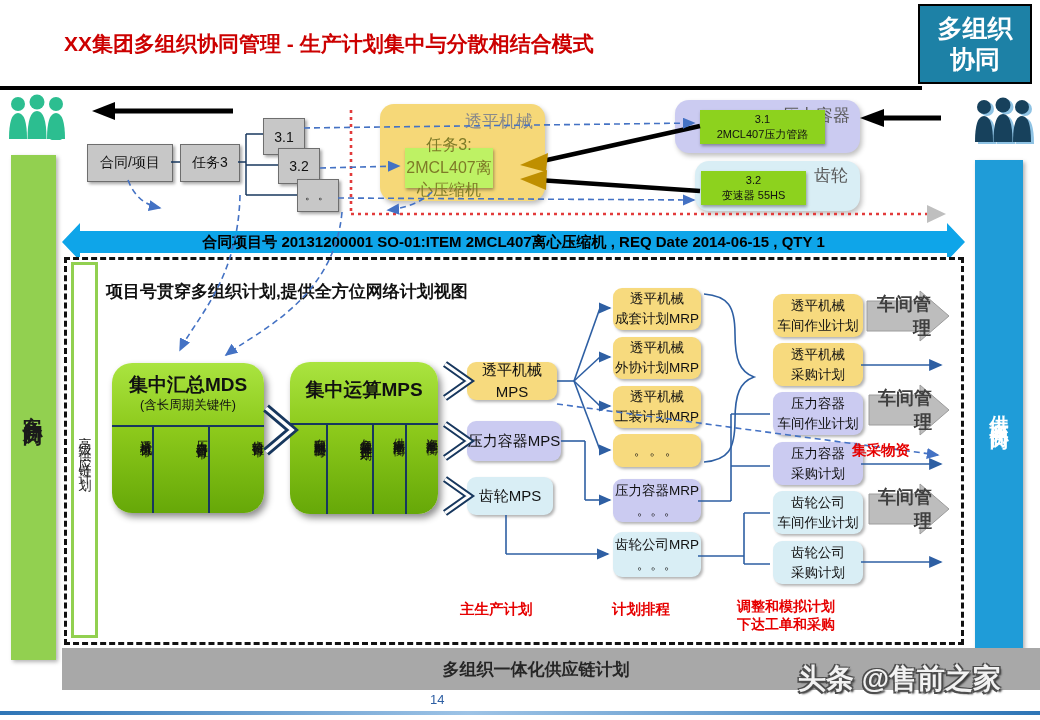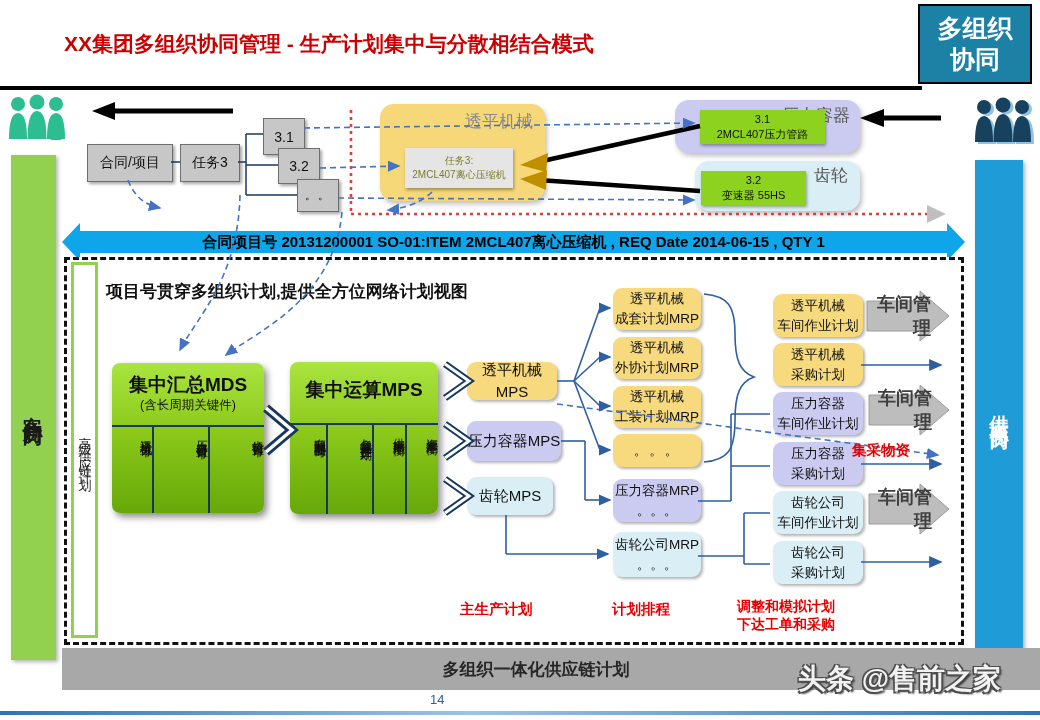--- a/index.html
+++ b/index.html
@@ -9,21 +9,21 @@
   .ctr{display:flex;align-items:center;justify-content:center;text-align:center;}
   .col{display:flex;flex-direction:column;align-items:center;justify-content:center;text-align:center;}
   .gray-sq{background:#C7C7C7;border:1.5px solid #6e6e6e;box-shadow:2px 2px 3px rgba(0,0,0,.35);font-size:14px;}
   .org{border-radius:14px;box-shadow:2px 3px 5px rgba(0,0,0,.25);}
   .inner-green{background:#8DD21E;box-shadow:1px 2px 3px rgba(0,0,0,.35);font-size:11px;line-height:1.4;}
   .small-box{border-radius:9px;box-shadow:2px 2px 3px rgba(0,0,0,.3);font-size:13.5px;line-height:1.45;}
   .yellow{background:#F7DA7E;}
   .purple{background:#CBCBF1;}
   .lblue{background:#D9EEF5;}
   .green-big{background:linear-gradient(180deg,#AAE440 0%,#8CC91B 45%,#66A808 100%);
-             border-radius:8px;box-shadow:3px 4px 7px rgba(0,0,0,.45);}
+             border-radius:20px;box-shadow:3px 4px 7px rgba(0,0,0,.45);}
   .vtext{writing-mode:vertical-rl;text-orientation:mixed;}
   .mcols{position:absolute;left:0;right:0;bottom:0;display:flex;border-top:2px solid #17375E;}
   .mcol{border-right:2px solid #17375E;box-sizing:border-box;padding-top:4px;
         writing-mode:vertical-rl;font-size:12px;line-height:13px;letter-spacing:1px;
         display:flex;justify-content:flex-start;}
   .mcol:last-child{border-right:none;}
   .redlbl{color:#E60000;font-size:14.5px;font-weight:bold;}
   .shoplbl{color:#3f3f3f;font-size:18px;font-weight:bold;text-align:right;}
   svg{display:block;}
 </style>
@@ -70,21 +70,21 @@
   </svg>
 
   <div class="abs ctr gray-sq" style="left:87px;top:144px;width:84px;height:36px;">合同/项目</div>
   <div class="abs ctr gray-sq" style="left:180px;top:144px;width:58px;height:36px;">任务3</div>
   <div class="abs ctr gray-sq" style="left:263px;top:118px;width:40px;height:35px;">3.1</div>
   <div class="abs ctr gray-sq" style="left:278px;top:148px;width:40px;height:34px;">3.2</div>
   <div class="abs ctr gray-sq" style="left:297px;top:179px;width:40px;height:31px;font-size:11px;letter-spacing:2px;">。。</div>
 
   <div class="abs org" style="left:380px;top:104px;width:165px;height:97px;background:#F6D878;">
     <div class="abs" style="right:12px;top:6px;font-size:17px;color:#8a8a8a;">透平机械</div>
-    <div class="abs col inner-green" style="left:25px;top:44px;width:108px;height:40px;background:#e5e5e5;color:#7e7a28;font-size:10px;">
+    <div class="abs col inner-green" style="left:25px;top:44px;width:88px;height:40px;background:#bef264;color:#7e7a28;font-size:16px;">
       <div>任务3:</div>
       <div>2MCL407离心压缩机</div>
     </div>
   </div>
 
   <div class="abs org" style="left:675px;top:100px;width:185px;height:53px;background:#CBCBF1;">
     <div class="abs" style="right:10px;top:4px;font-size:17px;color:#595959;">压力容器</div>
     <div class="abs col inner-green" style="left:25px;top:10px;width:125px;height:34px;">
       <div>3.1</div>
       <div>2MCL407压力管路</div>

